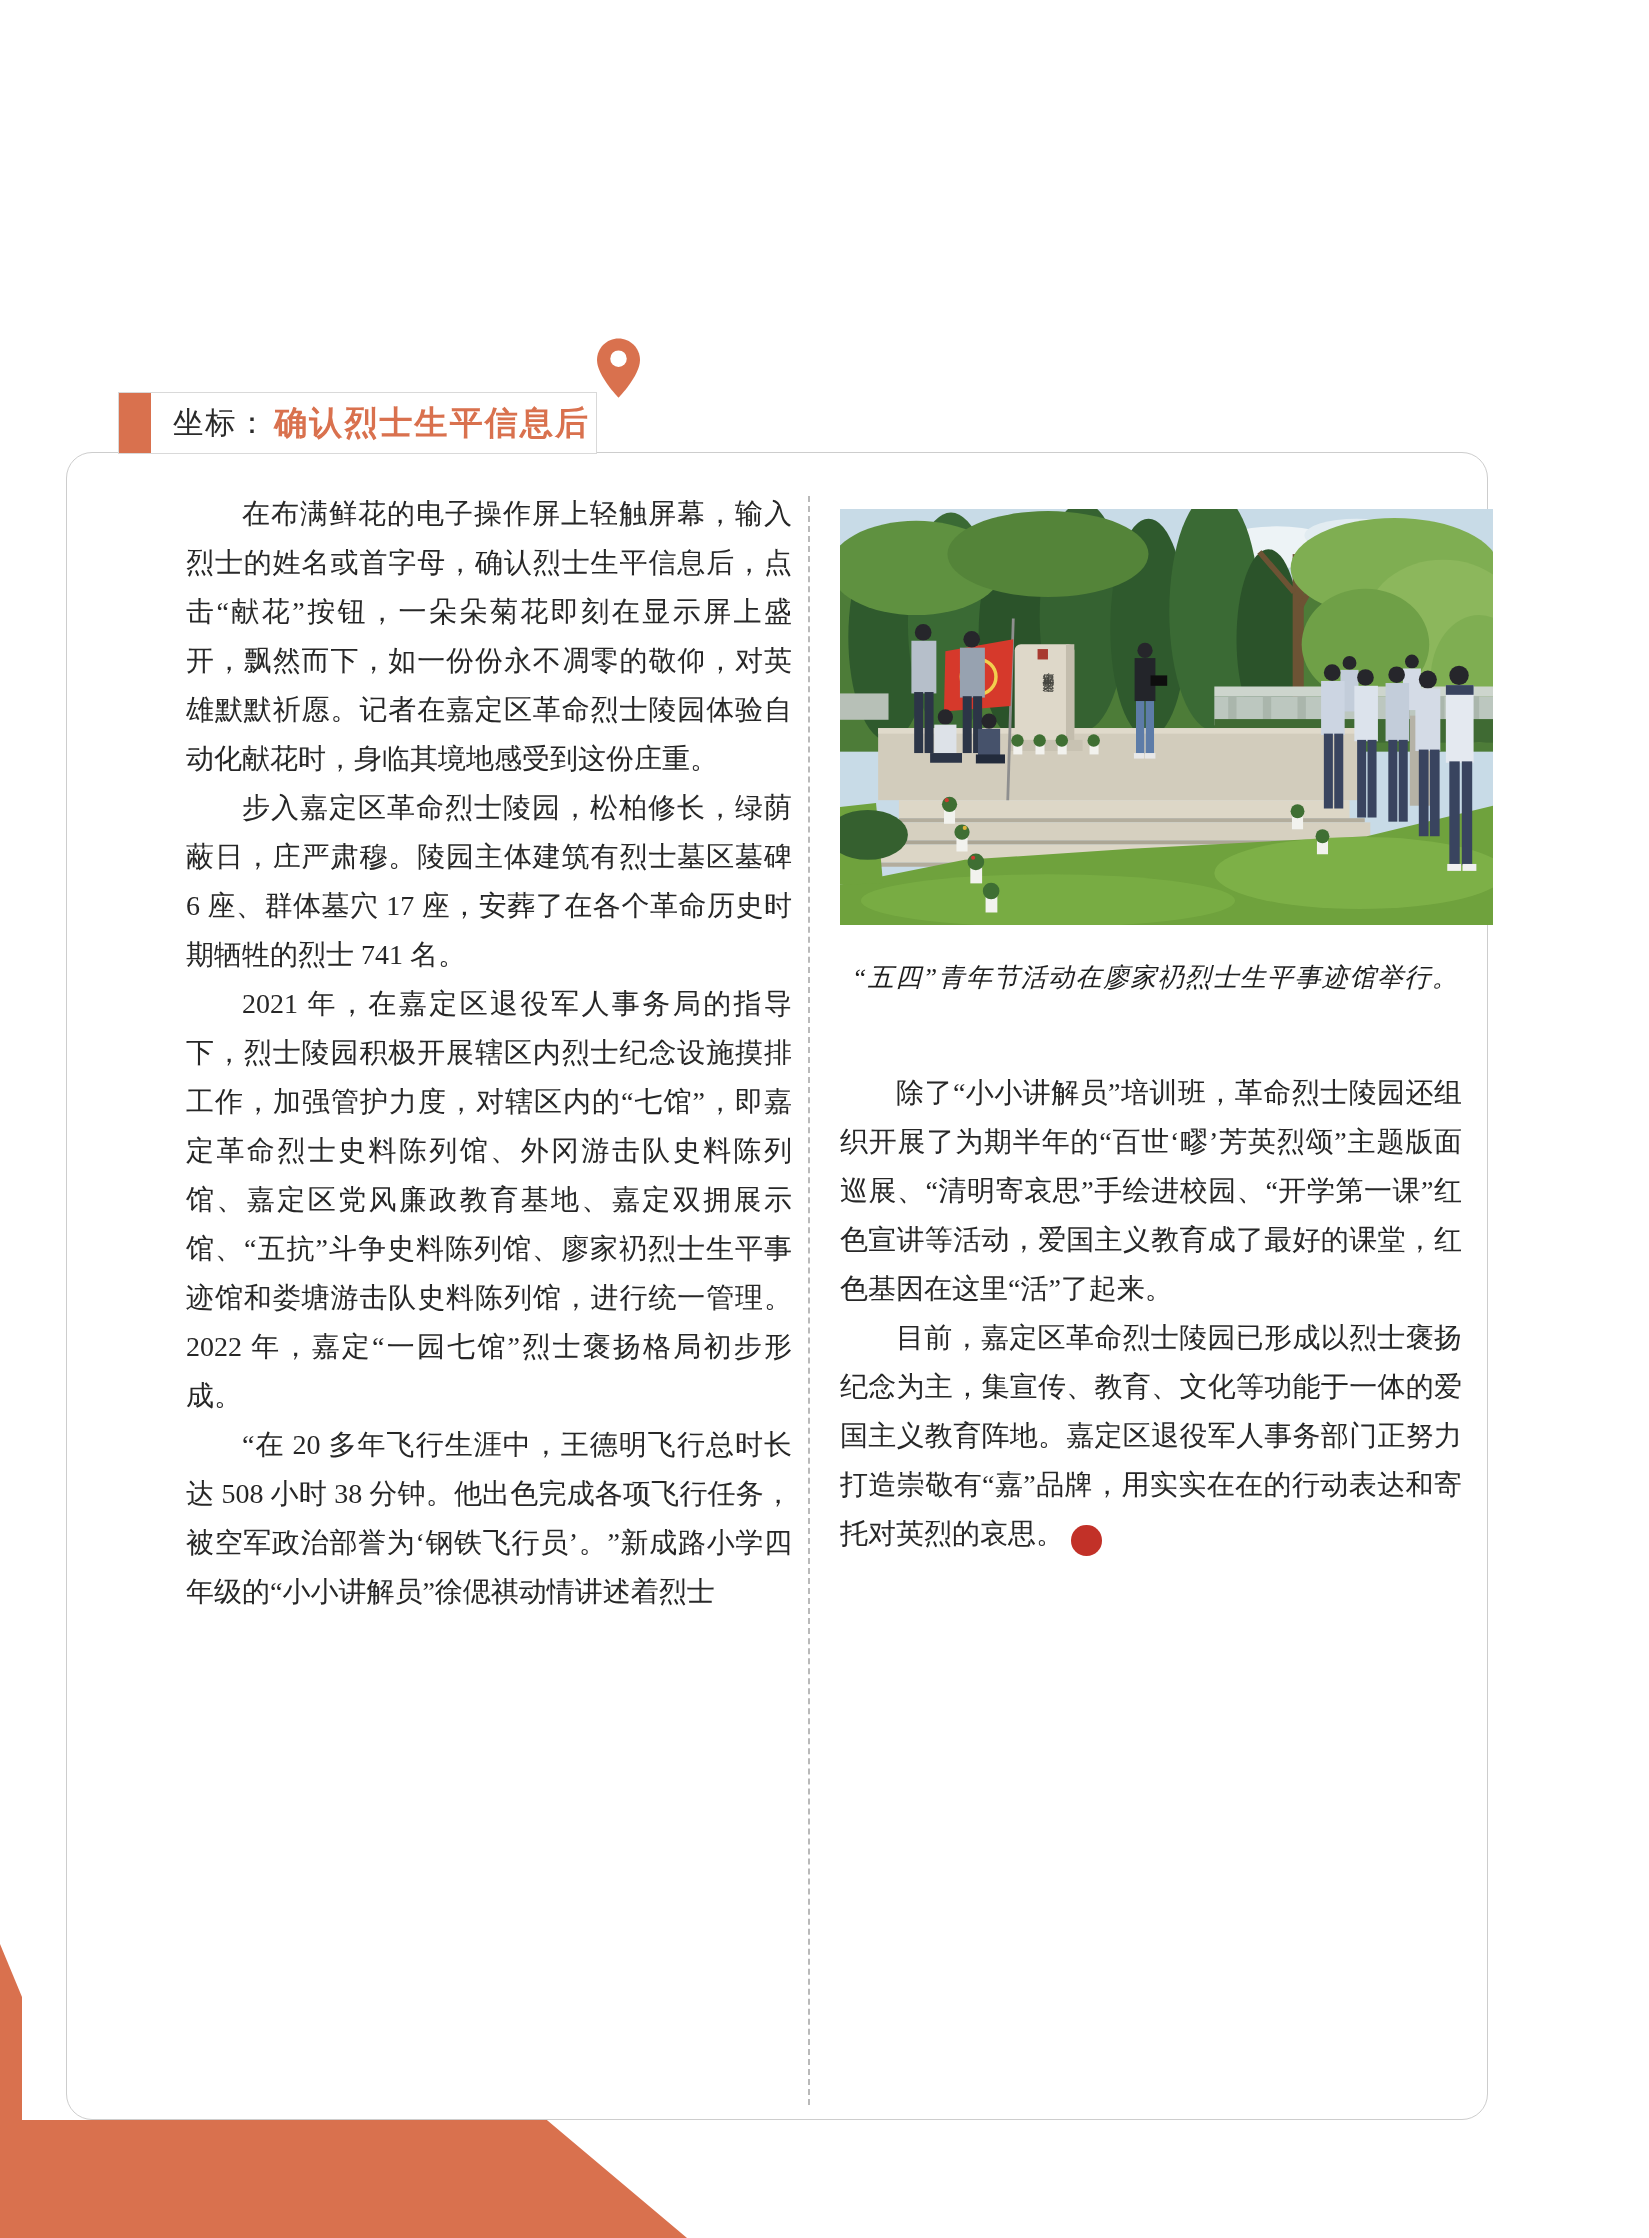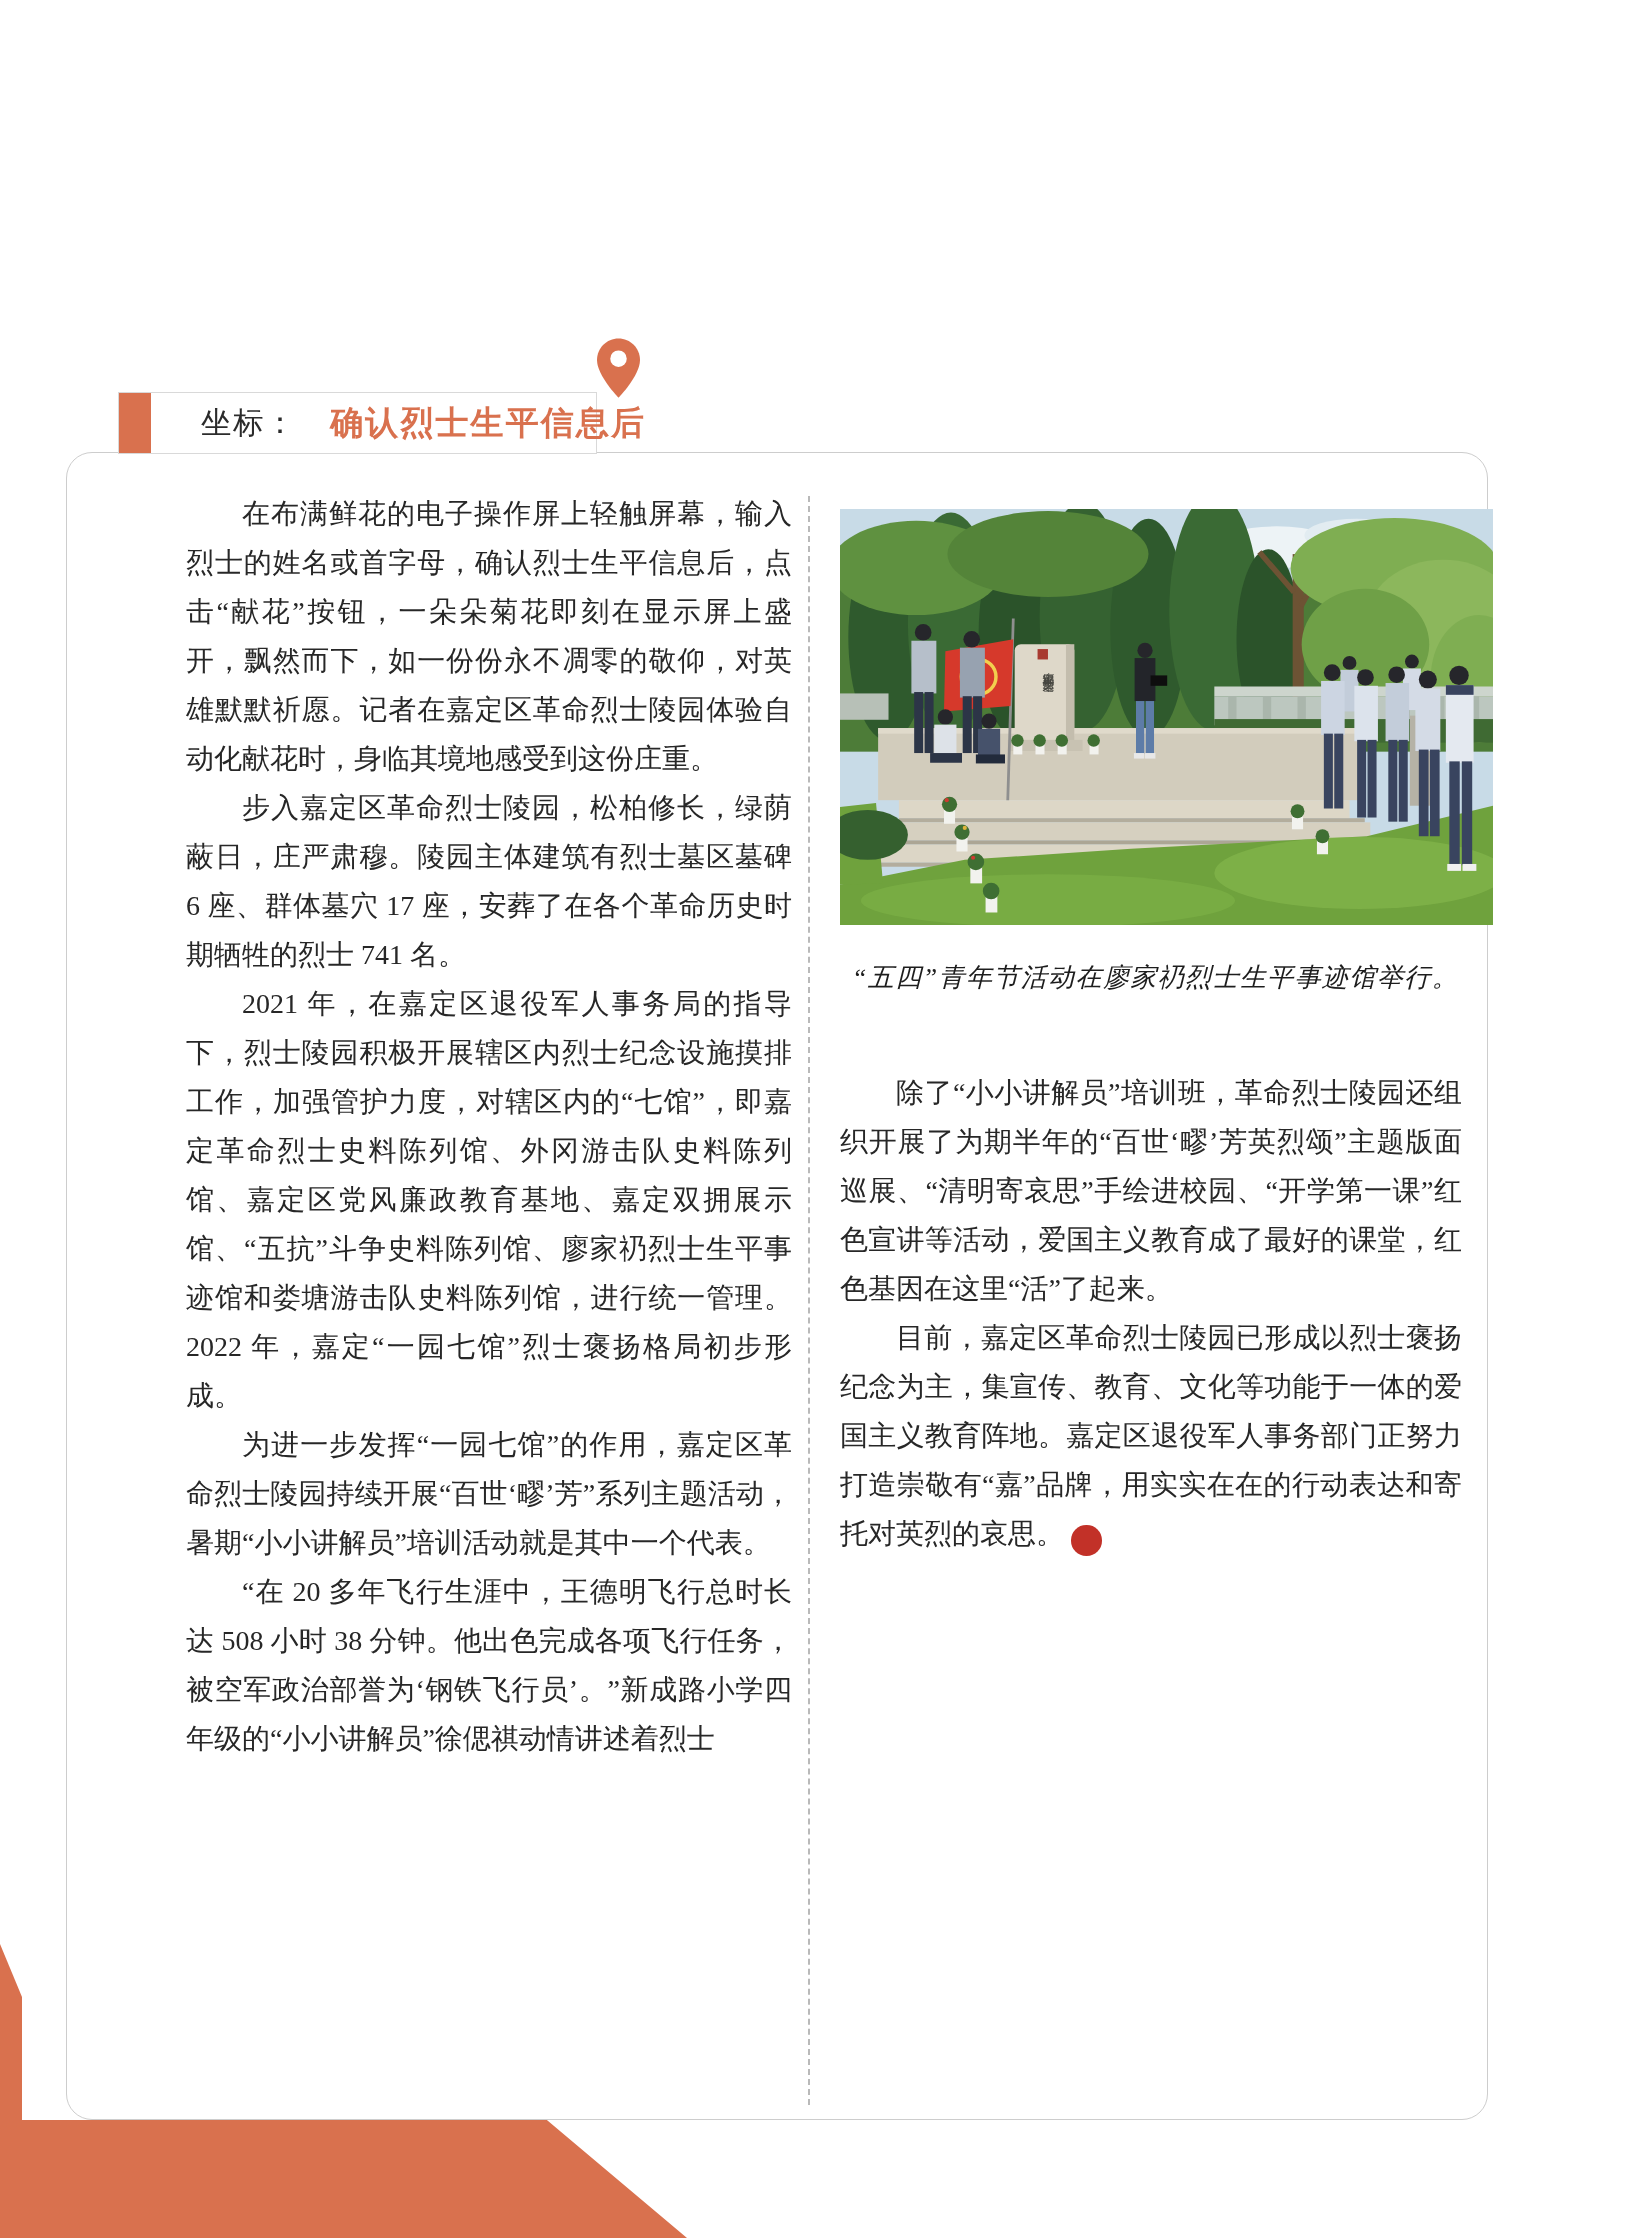--- a/index.html
+++ b/index.html
@@ -15,21 +15,21 @@
                 font-family:"Liberation Sans","DejaVu Sans",sans-serif;}
 
   
   .title{position:absolute;left:116px;top:255px;font-size:72px;font-weight:bold;color:#242020;
          letter-spacing:2.1px;white-space:nowrap;}
   .title .t-accent{color:var(--accent);margin-left:18px;}
   .title .t-accent2{color:var(--accent);margin-left:21px;letter-spacing:7px;}
 
   
   .badge{position:absolute;left:118px;top:392px;width:479px;height:62px;background:#fff;
-         border:1.4px solid #d9d9d9;box-sizing:border-box;display:flex;align-items:center;z-index:3;gap:28px;}
+         border:1.4px solid #d9d9d9;box-sizing:border-box;display:flex;align-items:center;z-index:3;}
   .badge-bar{width:32px;align-self:stretch;background:var(--accent);margin-right:22px;flex:none;}
   .badge-label{font-size:30.5px;color:#2b2b2b;letter-spacing:1.4px;white-space:nowrap;}
   .badge-value{font-size:33px;font-weight:bold;color:var(--accent);letter-spacing:2.1px;margin-left:5.5px;white-space:nowrap;}
   .pin{position:absolute;left:597px;top:338px;width:43px;height:60px;z-index:4;}
 
   
   .content-box{position:absolute;left:66px;top:452px;width:1422px;height:1668px;box-sizing:border-box;
                border:1.4px solid #cdcdcd;border-radius:26px;background:#fff;z-index:1;}
   .col-divider{position:absolute;left:808px;top:496px;height:1609px;border-left:2.1px dashed #b9b9b9;z-index:2;}
 
@@ -80,21 +80,20 @@
     <span class="badge-value">确认烈士生平信息后</span>
   </div>
 
   <div class="content-box"></div>
   <div class="col-divider"></div>
 
   <div class="col col-left">
     <p>在布满鲜花的电子操作屏上轻触屏幕，输入烈士的姓名或首字母，确认烈士生平信息后，点击“献花”按钮，一朵朵菊花即刻在显示屏上盛开，飘然而下，如一份份永不凋零的敬仰，对英雄默默祈愿。记者在嘉定区革命烈士陵园体验自动化献花时，身临其境地感受到这份庄重。</p>
     <p>步入嘉定区革命烈士陵园，松柏修长，绿荫蔽日，庄严肃穆。陵园主体建筑有烈士墓区墓碑 6 座、群体墓穴 17 座，安葬了在各个革命历史时期牺牲的烈士 741 名。</p>
     <p>2021 年，在嘉定区退役军人事务局的指导下，烈士陵园积极开展辖区内烈士纪念设施摸排工作，加强管护力度，对辖区内的“七馆”，即嘉定革命烈士史料陈列馆、外冈游击队史料陈列馆、嘉定区党风廉政教育基地、嘉定双拥展示馆、“五抗”斗争史料陈列馆、廖家礽烈士生平事迹馆和娄塘游击队史料陈列馆，进行统一管理。2022 年，嘉定“一园七馆”烈士褒扬格局初步形成。</p>
-    <p>为进一步发挥“一园七馆”的作用，嘉定区革命烈士陵园持续开展“百世‘疁’芳”系列主题活动，暑期“小小讲解员”培训活动就是其中一个代表。</p>
     <p>“在 20 多年飞行生涯中，王德明飞行总时长达 508 小时 38 分钟。他出色完成各项飞行任务，被空军政治部誉为‘钢铁飞行员’。”新成路小学四年级的“小小讲解员”徐偲祺动情讲述着烈士</p>
   </div>
 
   <svg class="photo" viewBox="0 0 942 600">
 
     <rect width="942" height="600" fill="#c8dbe7"></rect>
     <ellipse cx="630" cy="55" rx="95" ry="30" fill="#edf3f6"></ellipse>
     <ellipse cx="745" cy="38" rx="75" ry="24" fill="#e2ecf1"></ellipse>
 
     <rect y="115" width="942" height="235" fill="#4d7c38"></rect>

